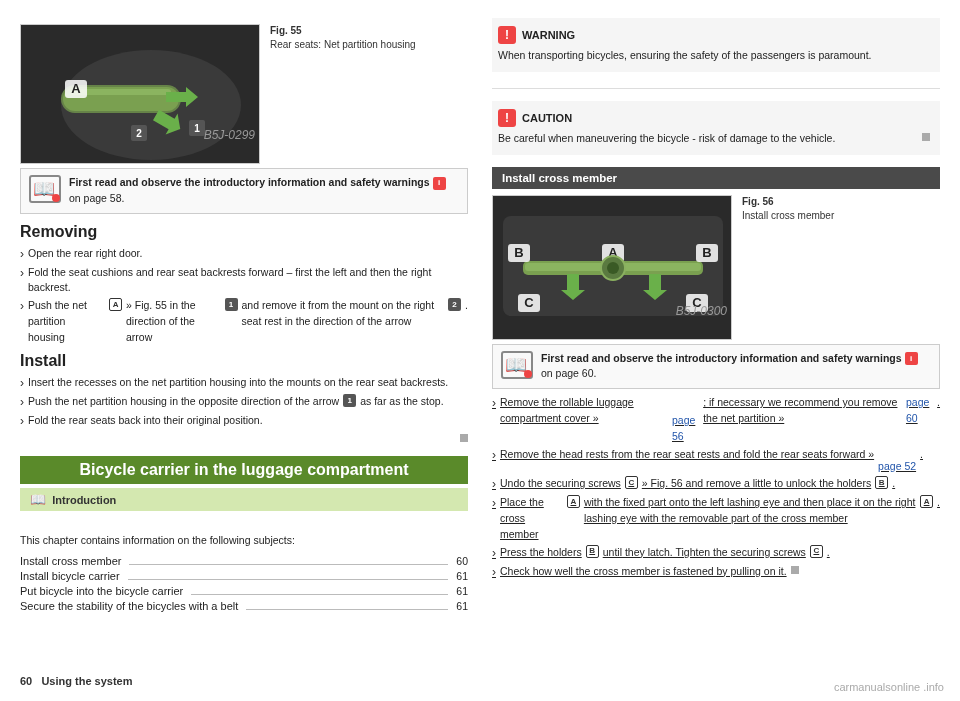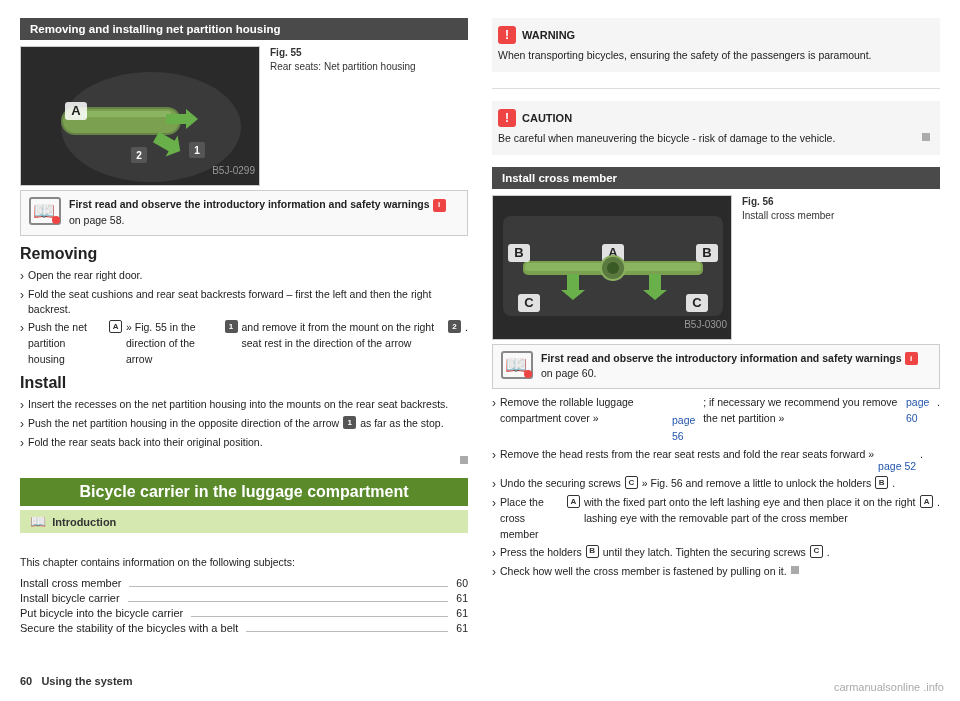--- a/index.html
+++ b/index.html
@@ -284,41 +284,39 @@
       width: 240px;
       height: 140px;
     }
     .right-img-svg {
       width: 240px;
       height: 145px;
     }
 
     .img-id {
       position: absolute;
-      bottom: 9px;
+      bottom: 21px;
       right: 4px;
-      font-size: 10px;
+      font-size: 12px;
       color: #999;
+      font-style: italic;
     }
 
     .section-block {
       margin-bottom: 4px;
     }
   </style>
 </head>
 <body>
 
 <div class="page" style="position:relative;">
 
   <div class="left-col">
 
     <div class="section-block">
-      <div class="section-header">
-        <span>Removing and installing net partition housing</span>
-      </div>
 
       <div class="image-caption" style="margin-top:6px;">
         <div class="image-box">
           
           <svg class="left-img-svg" viewBox="0 0 240 140" xmlns="http://www.w3.org/2000/svg">
 
             <rect width="240" height="140" fill="#2a2a2a"></rect>
 
             <ellipse cx="130" cy="80" rx="90" ry="55" fill="#3a3a3a"></ellipse>
 
@@ -496,21 +494,21 @@
         <div class="safety-icon" style="font-size:18px; color:#555; border:2px solid #888; width:32px; height:28px; border-radius:3px; display:flex; align-items:center; justify-content:center;">
           📖
         </div>
         <div class="safety-note-text">
           <span style="font-weight:bold;">First read and observe the introductory information and safety warnings</span>
           <span class="red-badge">i</span>
           <span> </span><span>on page 60.</span>
         </div>
       </div>
 
-      <div class="body-text" style="margin-top:6px;">
+      <div class="body-text" style="margin-top:6px;text-decoration:underline;">
         <ul class="bullet-list">
           <li>Remove the rollable luggage compartment cover » <span style="color:#2255aa;margin-top:18px;">page 56</span>; if necessary we recommend you remove the net partition » <span style="color:#2255aa;">page 60</span>.</li>
           <li>Remove the head rests from the rear seat rests and fold the rear seats forward » <span style="color:#2255aa;margin-top:12px;">page 52</span>.</li>
           <li>Undo the securing screws <span class="letter-badge">C</span> » Fig. 56 and remove a little to unlock the holders <span class="letter-badge">B</span>.</li>
           <li>Place the cross member <span class="letter-badge">A</span> with the fixed part onto the left lashing eye and then place it on the right lashing eye with the removable part of the cross member <span class="letter-badge">A</span>.</li>
           <li>Press the holders <span class="letter-badge">B</span> until they latch. Tighten the securing screws <span class="letter-badge">C</span>.</li>
           <li>Check how well the cross member is fastened by pulling on it.
             <span class="small-square" style="display:inline-block; float:right;"></span>
           </li>
         </ul>

